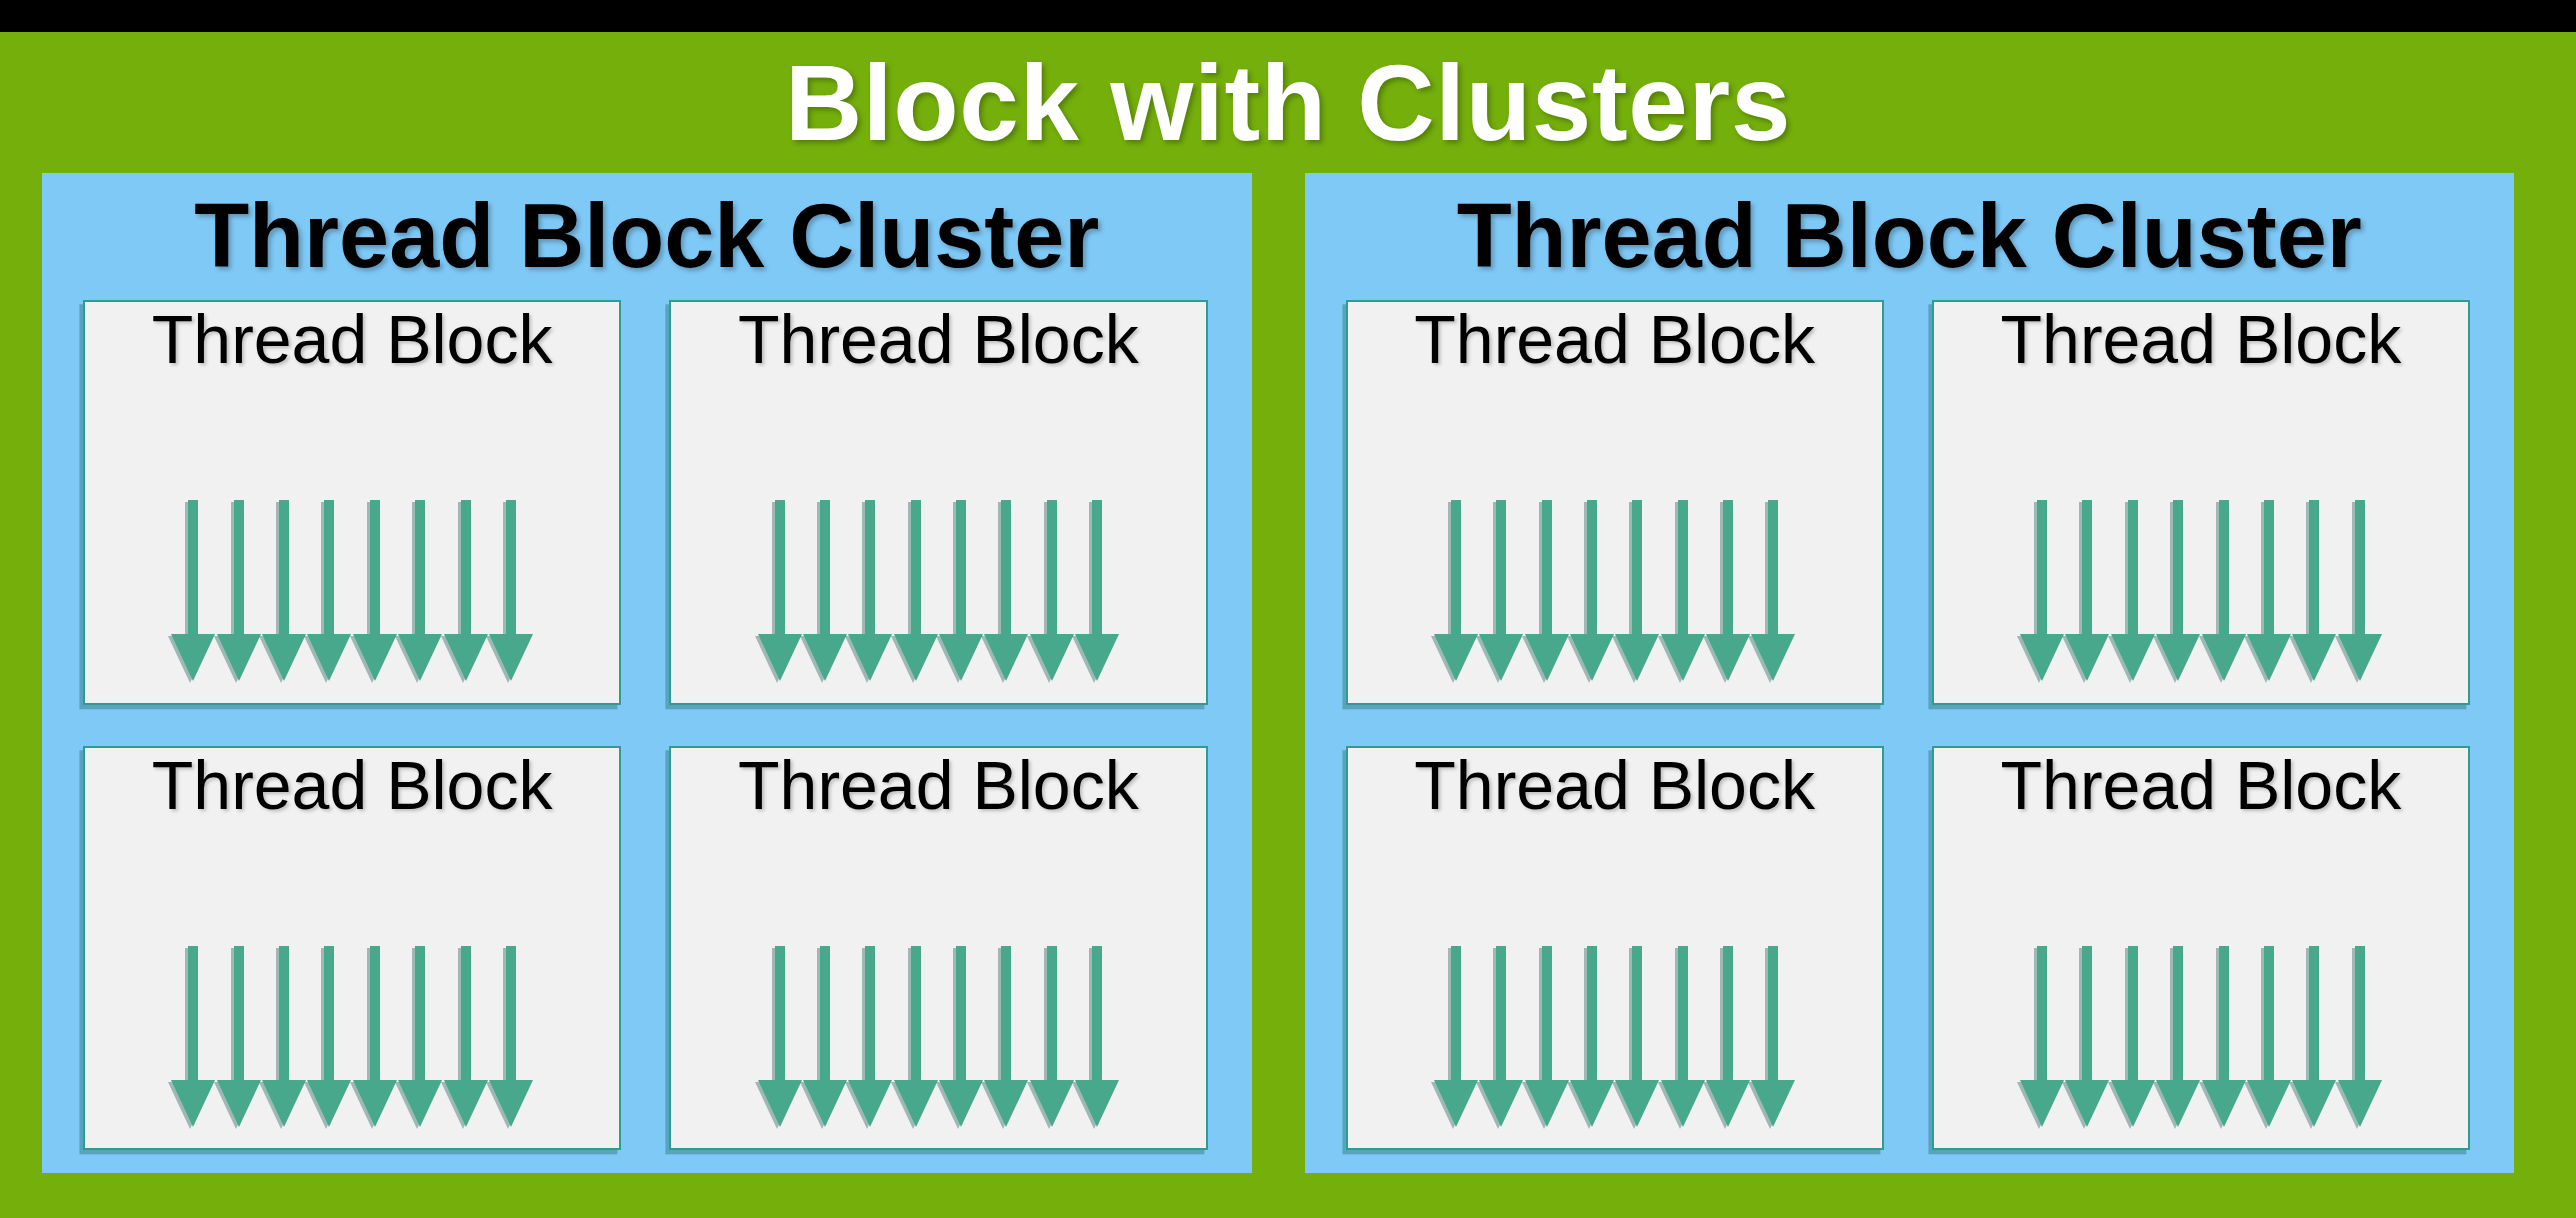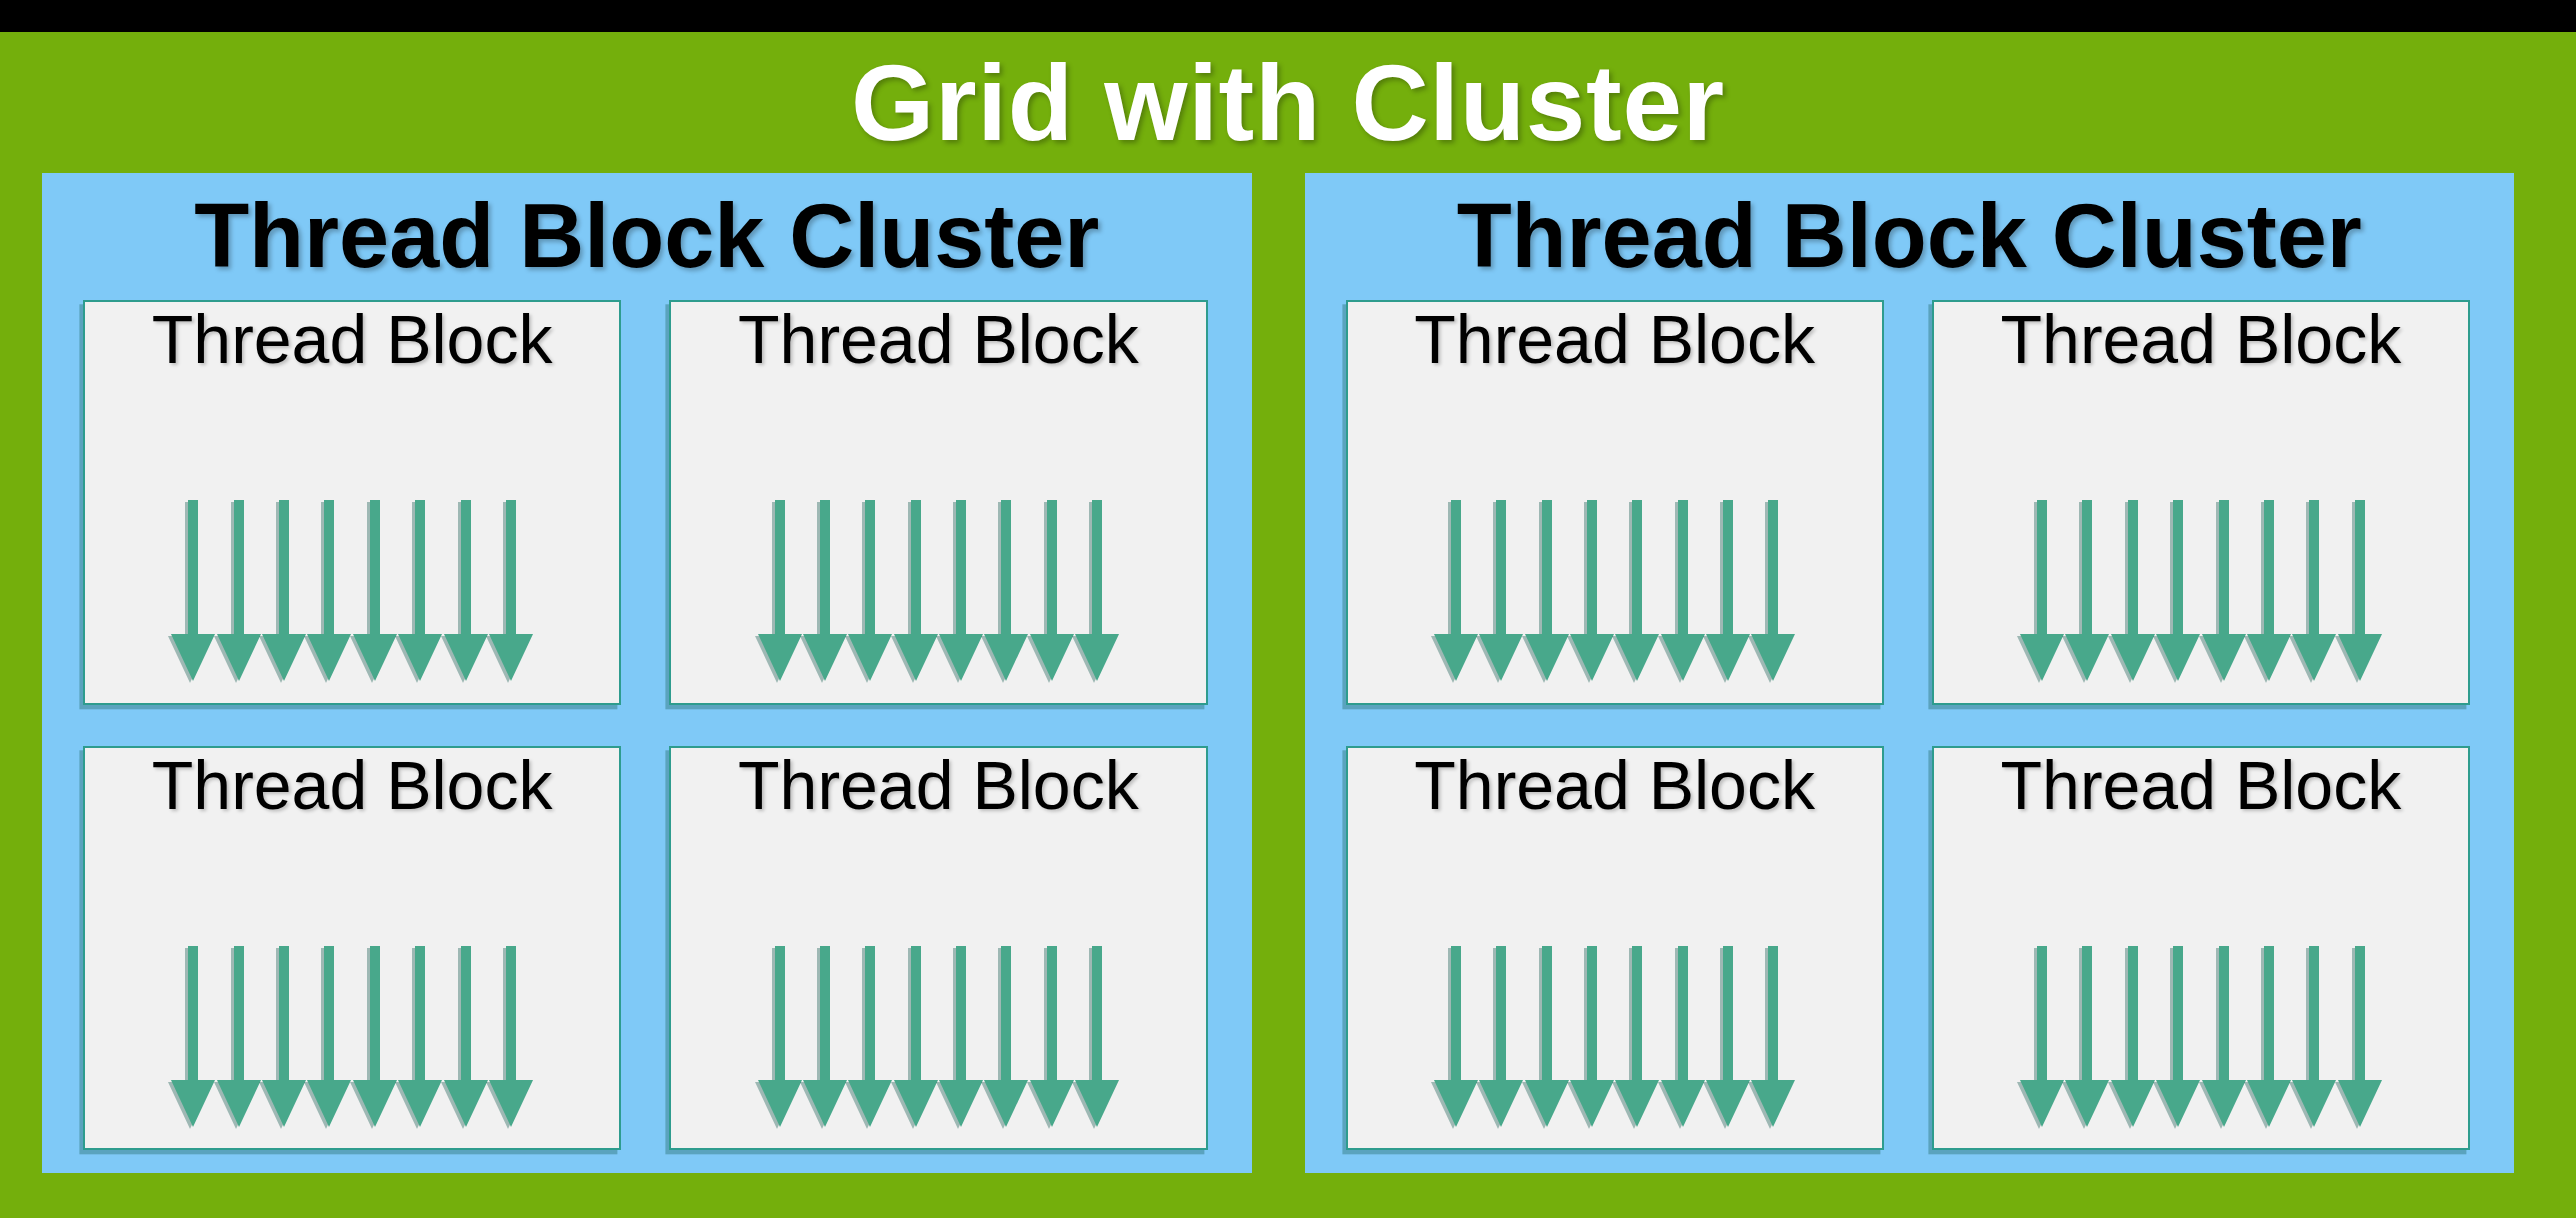--- a/index.html
+++ b/index.html
@@ -123,21 +123,21 @@
     border-right: 22px solid transparent;
     border-top: 47px solid var(--teal-arrow);
   }
 </style>
 </head>
 <body>
 
 <div class="canvas">
   <div class="letterbox-top"></div>
 
-  <div class="main-title">Grid with Cluster</div>
+  <div class="main-title">Block with Clusters</div>
 
   <div class="clusters-row">
 
     <section class="cluster">
       <div class="cluster-title">Thread Block Cluster</div>
       <div class="blocks-grid">
         <div class="block">
           <div class="block-label">Thread Block</div>
           <div class="arrows">
               <div class="arrow">

